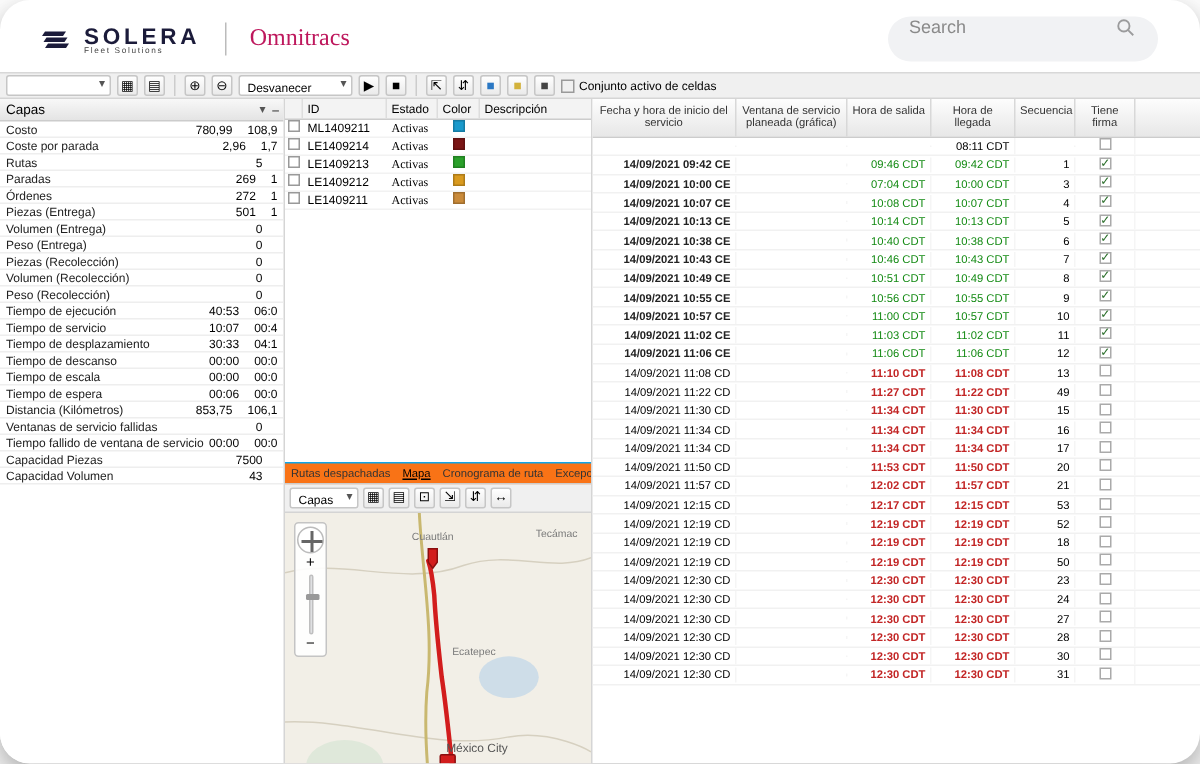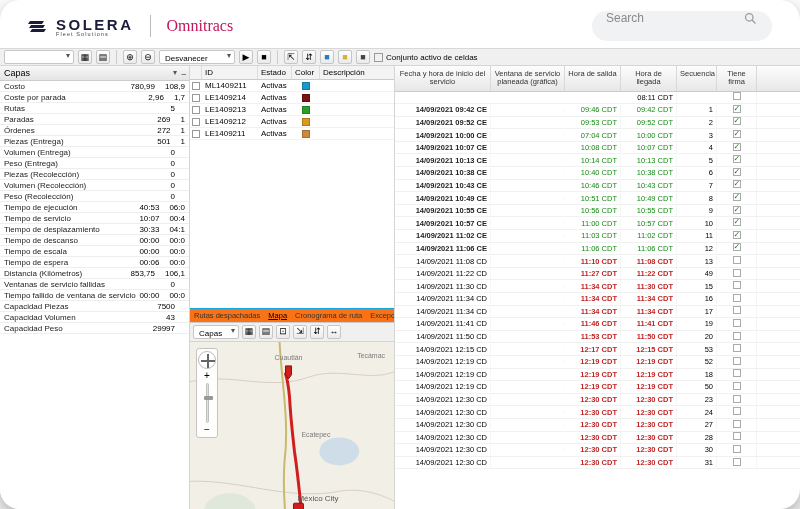--- a/index.html
+++ b/index.html
@@ -99,24 +99,24 @@
   .center{
     width:205px;border-right:1px solid #d5d5d5;display:flex;flex-direction:column;
   }
   .routes-hdr{
     display:flex;border-bottom:1px solid #ccc;background:#f3f3f3;font-size:8px;
   }
   .routes-hdr div{border-right:1px solid #ddd;padding:2px 3px;}
   .routes-hdr div:last-child{border-right:none;flex:1;}
   .rh-chk{width:12px;text-align:center;}
   .rh-id{width:56px;} .rh-est{width:34px;} .rh-col{width:28px;}
-  .routes-row{display:flex;border-bottom:1px solid #f2f2f2;font-size:8px;align-items:center;}
+  .routes-row{display:flex;border-bottom:1px solid #f2f2f2;font-size:8px;}
   .rr-chk{width:12px;display:flex;justify-content:center;}
   .rr-chk span{width:8px;height:8px;border:1px solid #999;}
-  .rr-id{width:56px;padding:1px 3px;} .rr-est{width:34px;padding:1px 3px;}
+  .rr-id{width:56px;padding:1px 3px;} .rr-est{width:34px;padding:1px 3px;font-family:Liberation Serif, serif;}
   .rr-col{width:28px;display:flex;justify-content:center;}
   .sw{width:8px;height:8px;border:1px solid rgba(0,0,0,.2);}
   .spacer{flex:1;}
   .ctr-tabs{
     display:flex;gap:8px;background:#f97316;border-top:1px solid #0ea5e9;
     border-bottom:1px solid #ccc;padding:2px 4px;font-size:7.5px;white-space:nowrap;overflow:hidden;
   }
   .ctr-tabs .tab{color:#333;}
   .ctr-tabs .tab.active{color:#000;text-decoration:underline;}
   .map-title{
@@ -406,27 +406,20 @@
     <span></span>
           </div>
         </div>
         <div class="kv-row">
           <div>Capacidad Volumen</div>
     <div class="v">
             <span>43</span>
     <span></span>
           </div>
         </div>
-        <div class="kv-row">
-          <div>Capacidad Peso</div>
-    <div class="v">
-            <span>29997</span>
-    <span></span>
-          </div>
-        </div>
       </div>
   </div>
 
   <div class="center">
     <div class="routes-hdr">
       <div class="rh-chk"></div>
       <div class="rh-id">ID</div>
       <div class="rh-est">Estado</div>
       <div class="rh-col">Color</div>
       <div>Descripción</div>
@@ -576,30 +569,20 @@
             <div class="c-fh b">14/09/2021 09:42 CE</div>
      <div class="c-vs">
               <span style="left:6px;width:2px"></span>
             </div>
      <div class="c-hs g">09:46 CDT</div>
      <div class="c-hl g">09:42 CDT</div>
      <div class="c-sq">1</div>
      <div class="c-tf"><span class="chk on"></span></div>
           </div>
           <div class="rt-row">
-            <div class="c-fh b">14/09/2021 09:52 CE</div>
-     <div class="c-vs">
-              <span style="left:8px;width:2px"></span>
-            </div>
-     <div class="c-hs g">09:53 CDT</div>
-     <div class="c-hl g">09:52 CDT</div>
-     <div class="c-sq">2</div>
-     <div class="c-tf"><span class="chk on"></span></div>
-          </div>
-          <div class="rt-row">
             <div class="c-fh b">14/09/2021 10:00 CE</div>
      <div class="c-vs">
               <span style="left:10px;width:2px"></span>
             </div>
      <div class="c-hs g">07:04 CDT</div>
      <div class="c-hl g">10:00 CDT</div>
      <div class="c-sq">3</div>
      <div class="c-tf"><span class="chk on"></span></div>
           </div>
           <div class="rt-row">
@@ -736,40 +719,40 @@
             <div class="c-fh ">14/09/2021 11:34 CD</div>
      <div class="c-vs">
               <span style="left:29px;width:2px"></span>
             </div>
      <div class="c-hs r">11:34 CDT</div>
      <div class="c-hl r">11:34 CDT</div>
      <div class="c-sq">17</div>
      <div class="c-tf"><span class="chk"></span></div>
           </div>
           <div class="rt-row">
-            <div class="c-fh ">14/09/2021 11:41 CD</div>
-     <div class="c-vs">
-              <span style="left:30px;width:2px"></span>
-            </div>
-     <div class="c-hs r">11:46 CDT</div>
-     <div class="c-hl r">11:41 CDT</div>
-     <div class="c-sq">19</div>
-     <div class="c-tf"><span class="chk"></span></div>
-          </div>
-          <div class="rt-row">
             <div class="c-fh ">14/09/2021 11:50 CD</div>
      <div class="c-vs">
               <span style="left:32px;width:2px"></span>
             </div>
      <div class="c-hs r">11:53 CDT</div>
      <div class="c-hl r">11:50 CDT</div>
      <div class="c-sq">20</div>
      <div class="c-tf"><span class="chk"></span></div>
           </div>
           <div class="rt-row">
+            <div class="c-fh ">14/09/2021 11:57 CD</div>
+     <div class="c-vs">
+              <span style="left:34px;width:2px"></span>
+            </div>
+     <div class="c-hs r">12:02 CDT</div>
+     <div class="c-hl r">11:57 CDT</div>
+     <div class="c-sq">21</div>
+     <div class="c-tf"><span class="chk"></span></div>
+          </div>
+          <div class="rt-row">
             <div class="c-fh ">14/09/2021 12:15 CD</div>
      <div class="c-vs">
               <span style="left:38px;width:2px"></span>
             </div>
      <div class="c-hs r">12:17 CDT</div>
      <div class="c-hl r">12:15 CDT</div>
      <div class="c-sq">53</div>
      <div class="c-tf"><span class="chk"></span></div>
           </div>
           <div class="rt-row">

